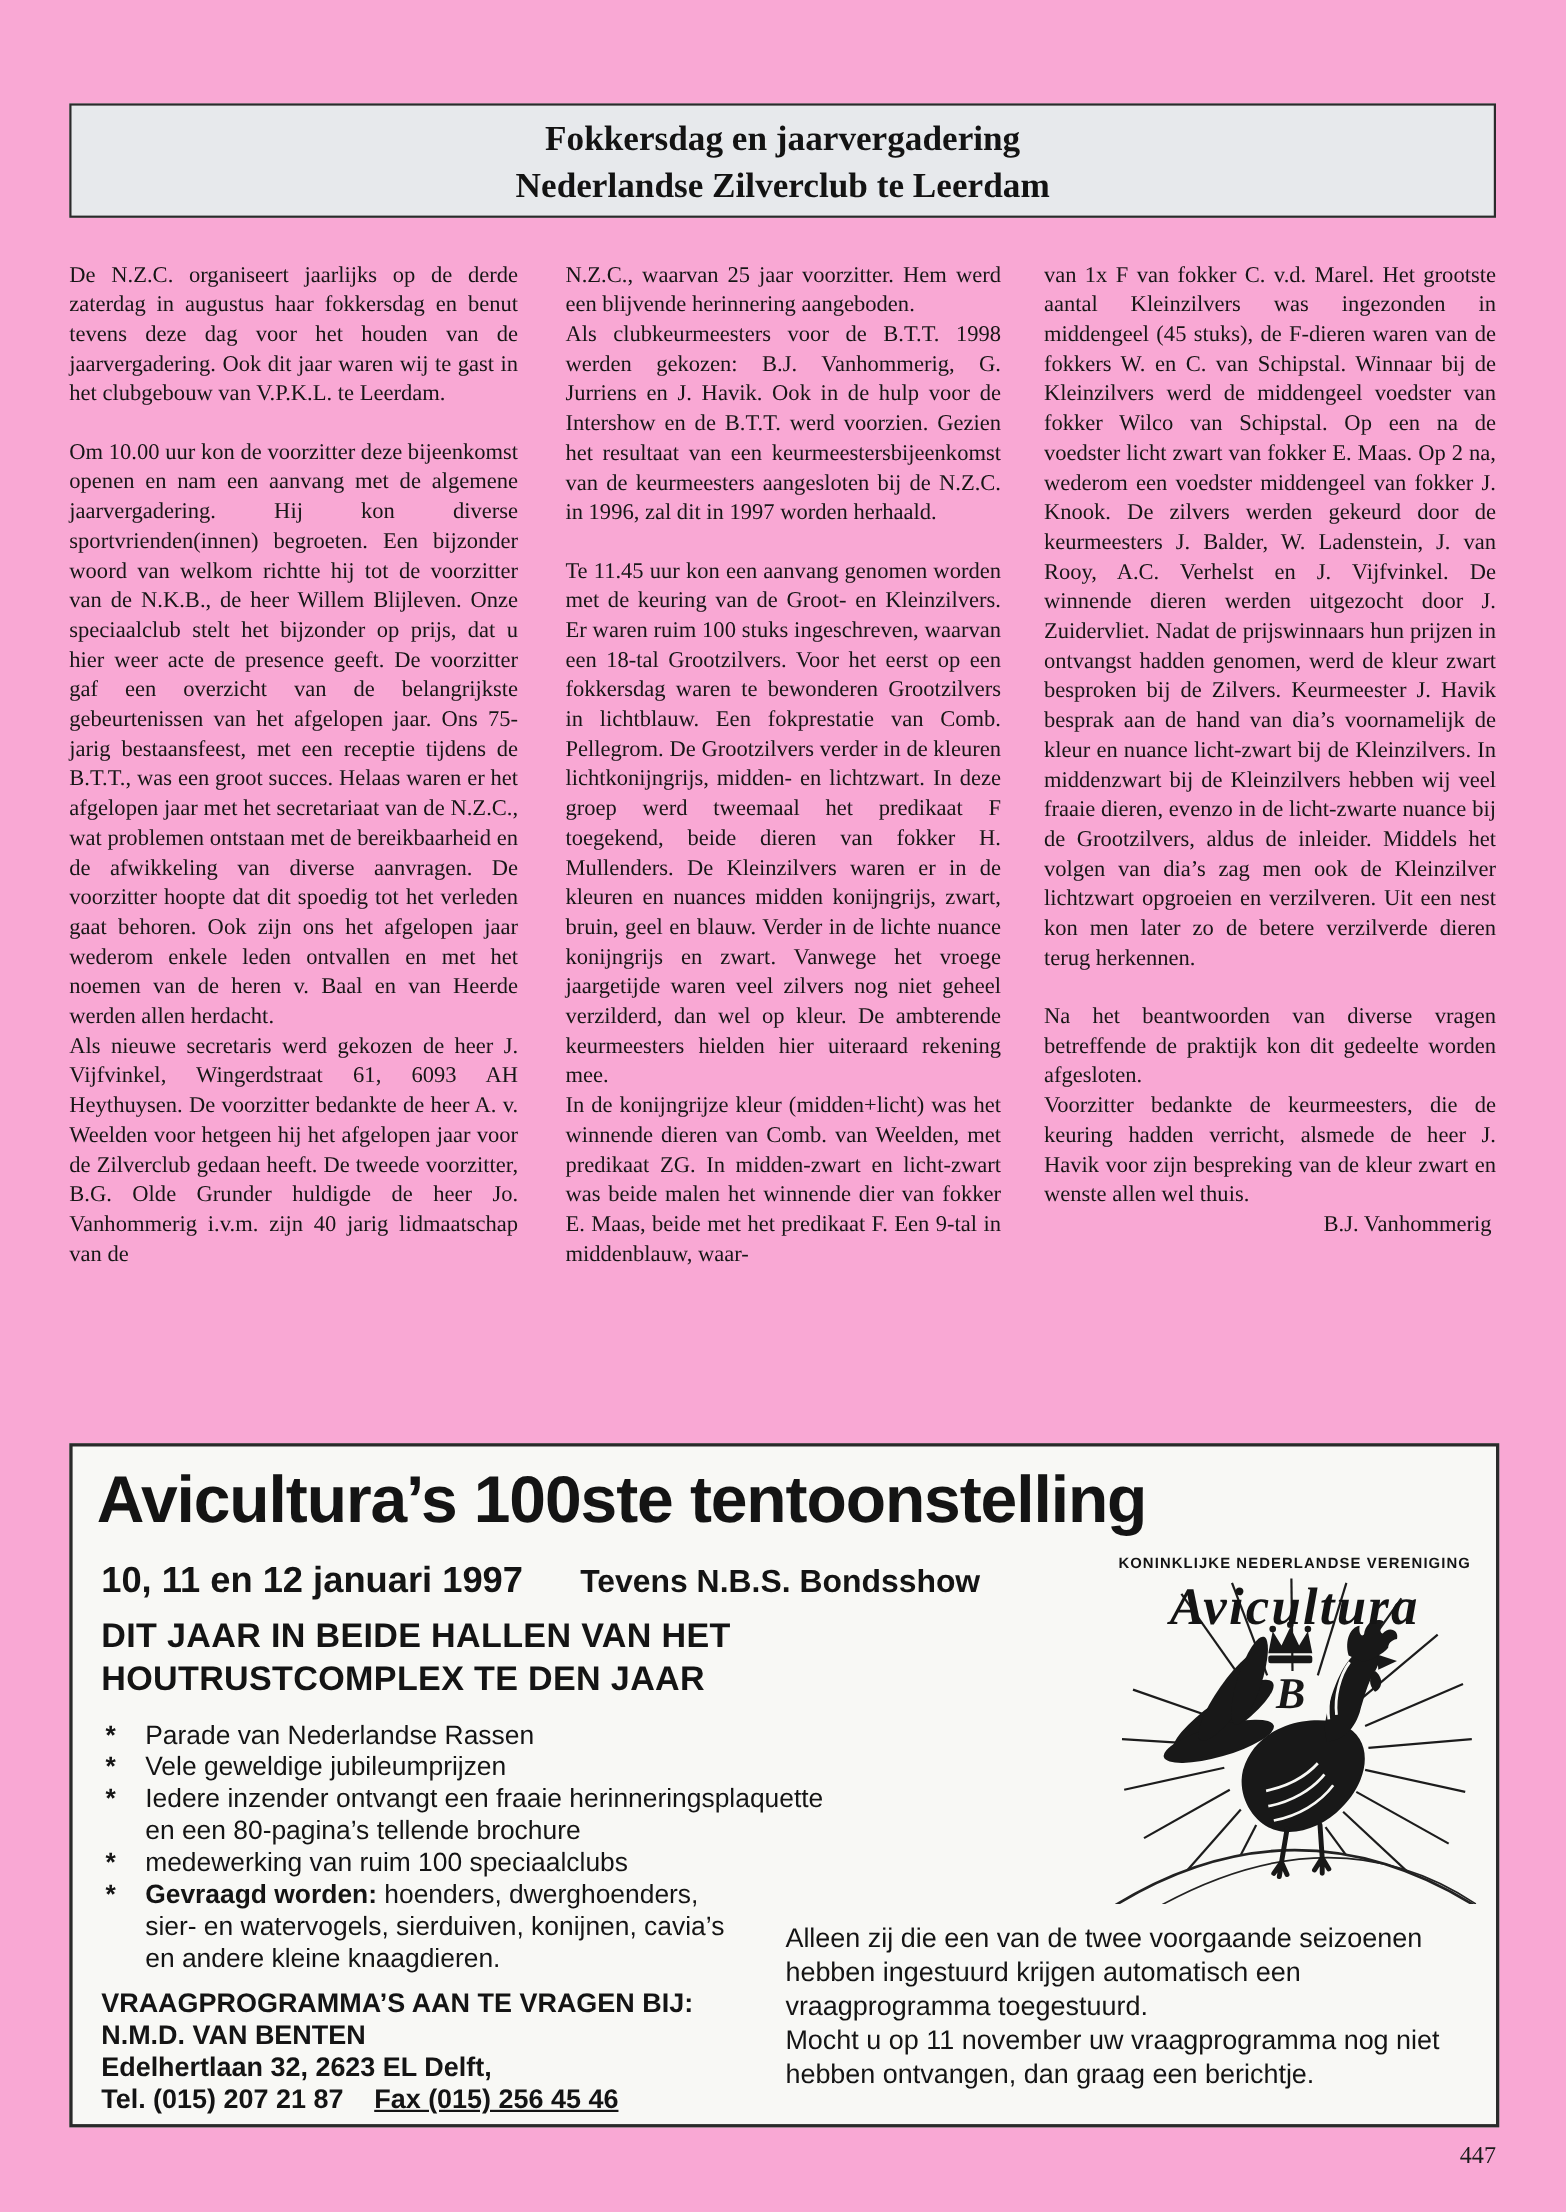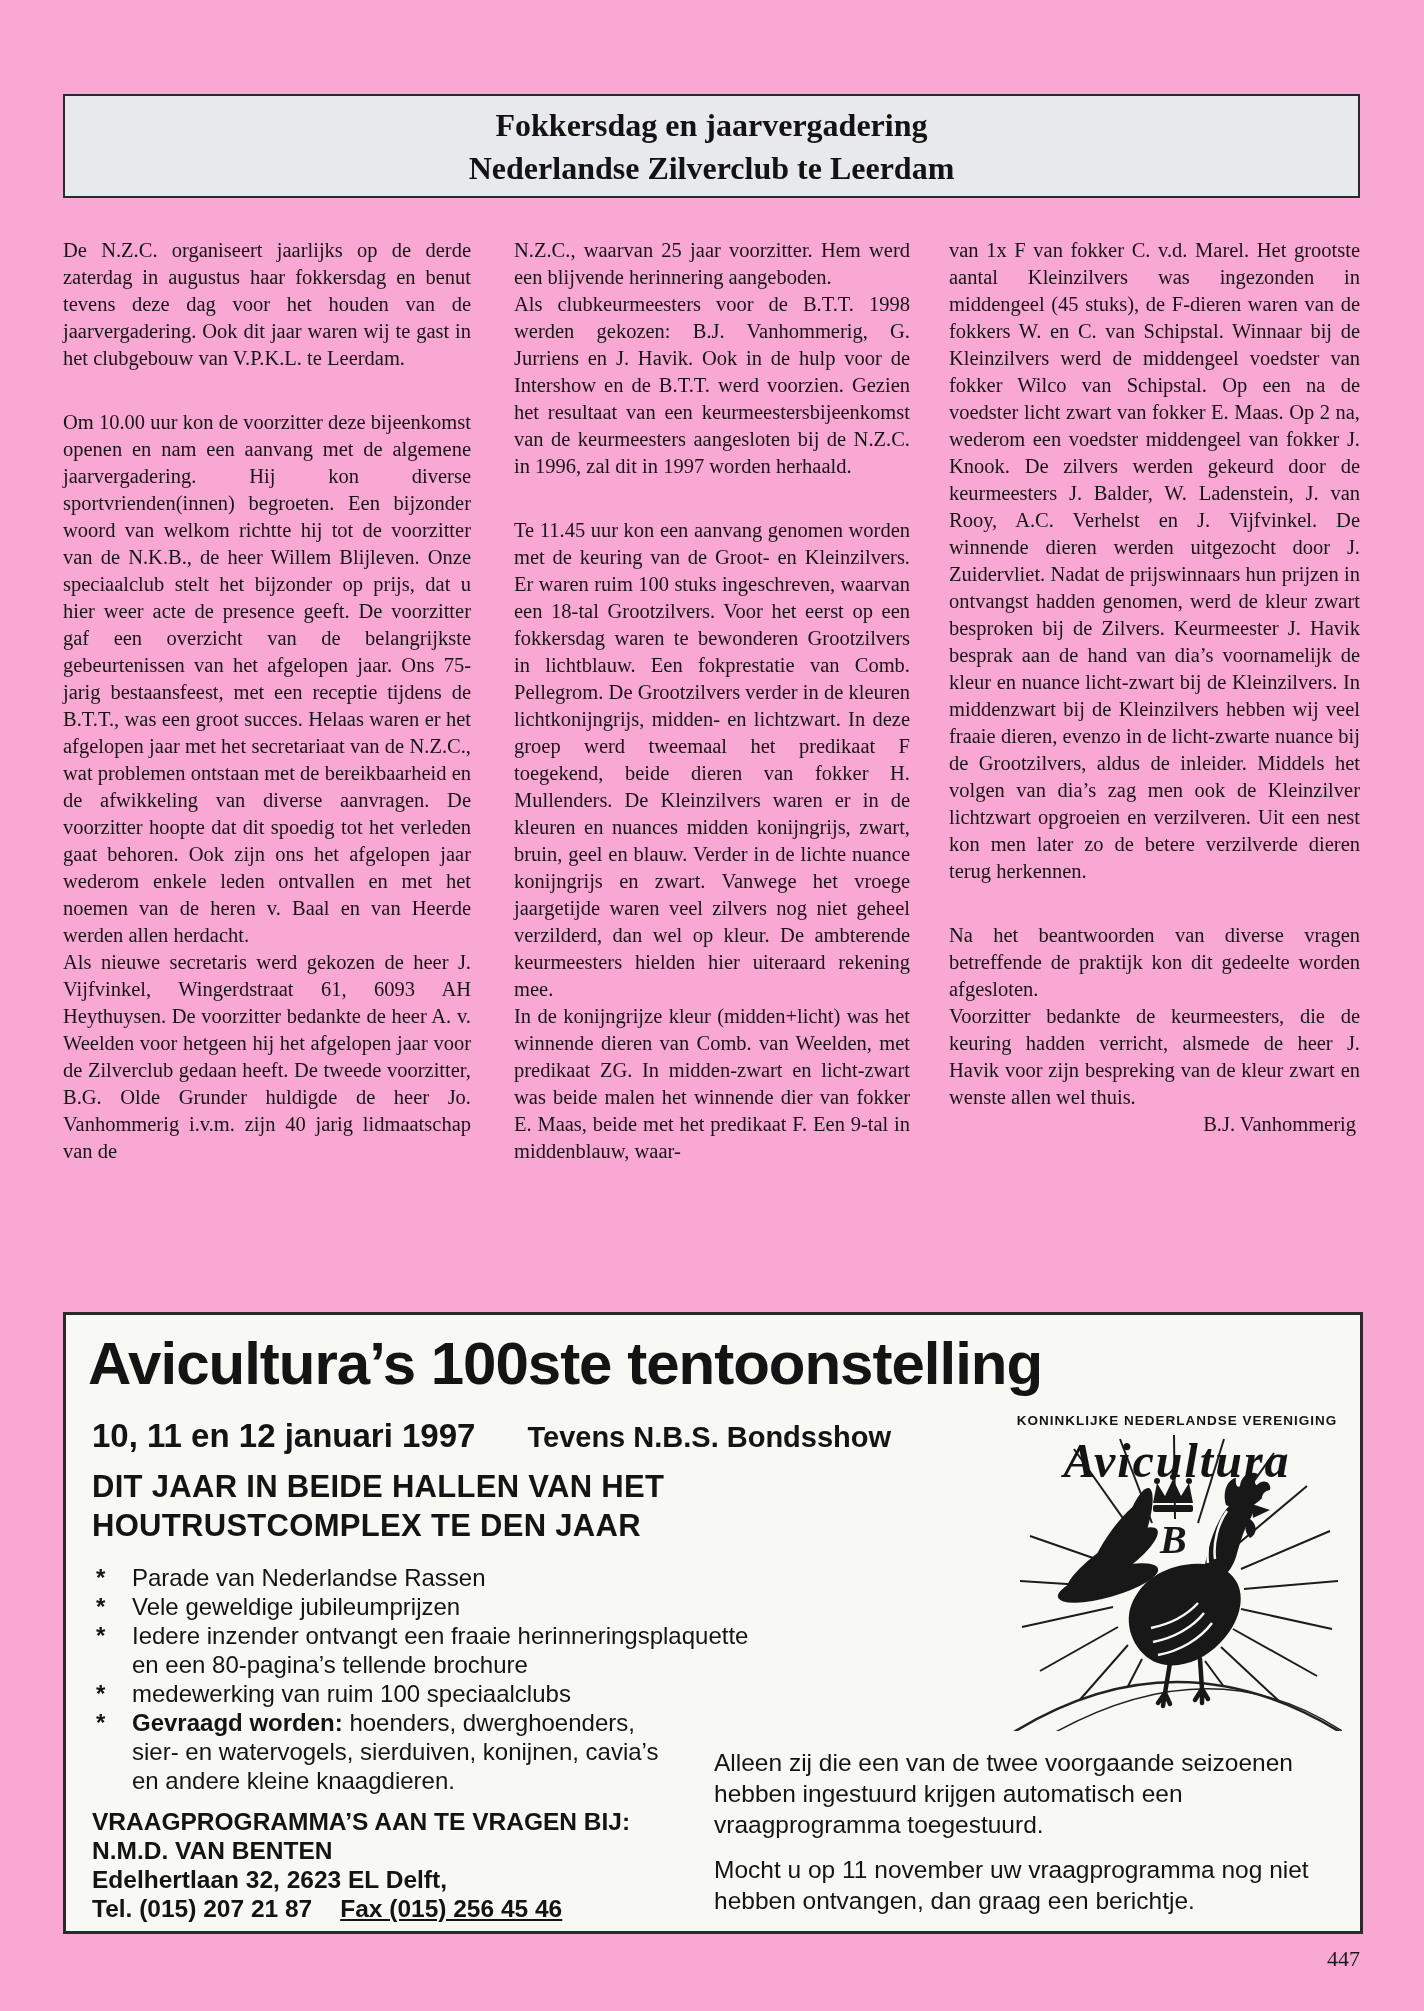--- a/index.html
+++ b/index.html
@@ -10,21 +10,21 @@
   .header-box{position:absolute;left:63px;top:94px;width:1297px;height:104px;
               background:#e7e9ec;border:2px solid #2b2b2b;box-sizing:border-box;
               text-align:center;}
   .header-box .hl{font-size:32px;font-weight:bold;line-height:43px;color:#131313;}
   .header-box .hl1{margin-top:8px;}
 
   
   .col{position:absolute;top:237px;font-size:20.5px;line-height:27px;
        text-align:justify;hyphens:auto;}
   .col p{margin:0;}
-  .col p.gap{margin-top:37px;}
+  .col p.gap{margin-top:26px;}
   #col1{left:63px;width:408px;}
   #col2{left:514px;width:396px;}
   #col3{left:949px;width:411px;}
   .signature{margin-top:26px;text-align:right;padding-right:4px;}
 
   
   .ad{position:absolute;left:63px;top:1312px;width:1300px;height:622px;
       background:#f8f8f5;border:3px solid #2a2a2a;box-sizing:border-box;
       font-family:"Liberation Sans", sans-serif;color:#141414;padding-left:44px;}
   .ad-title{position:absolute;left:22px;top:14px;font-size:60px;font-weight:bold;
@@ -44,21 +44,21 @@
   .tel-fax .fax{margin-left:28px;text-decoration:underline;}
   .logo-caption{position:absolute;left:926px;top:98px;width:370px;text-align:center;
                 font-size:13.5px;font-weight:bold;letter-spacing:1px;white-space:nowrap;}
   .logo-name{position:absolute;left:946px;top:118px;width:330px;text-align:center;
              font-family:"Liberation Serif", serif;font-style:italic;font-weight:bold;
              font-size:48px;letter-spacing:2px;z-index:2;}
   .rooster-svg{position:absolute;left:946px;top:116px;z-index:1;}
   .ad-notes{position:absolute;left:648px;top:432px;width:626px;font-size:24.5px;
             line-height:31px;}
   .ad-notes p{margin:0;}
-  .ad-notes p.n2{margin-top:14px;}
+  .ad-notes p.n2{margin-top:0;}
 
   .page-number{position:absolute;left:1260px;top:1946px;width:100px;text-align:right;
                font-size:22px;color:#1a1a1a;}
 </style>
 </head>
 <body>
 
 <div class="page">
 
   <div class="header-box">

